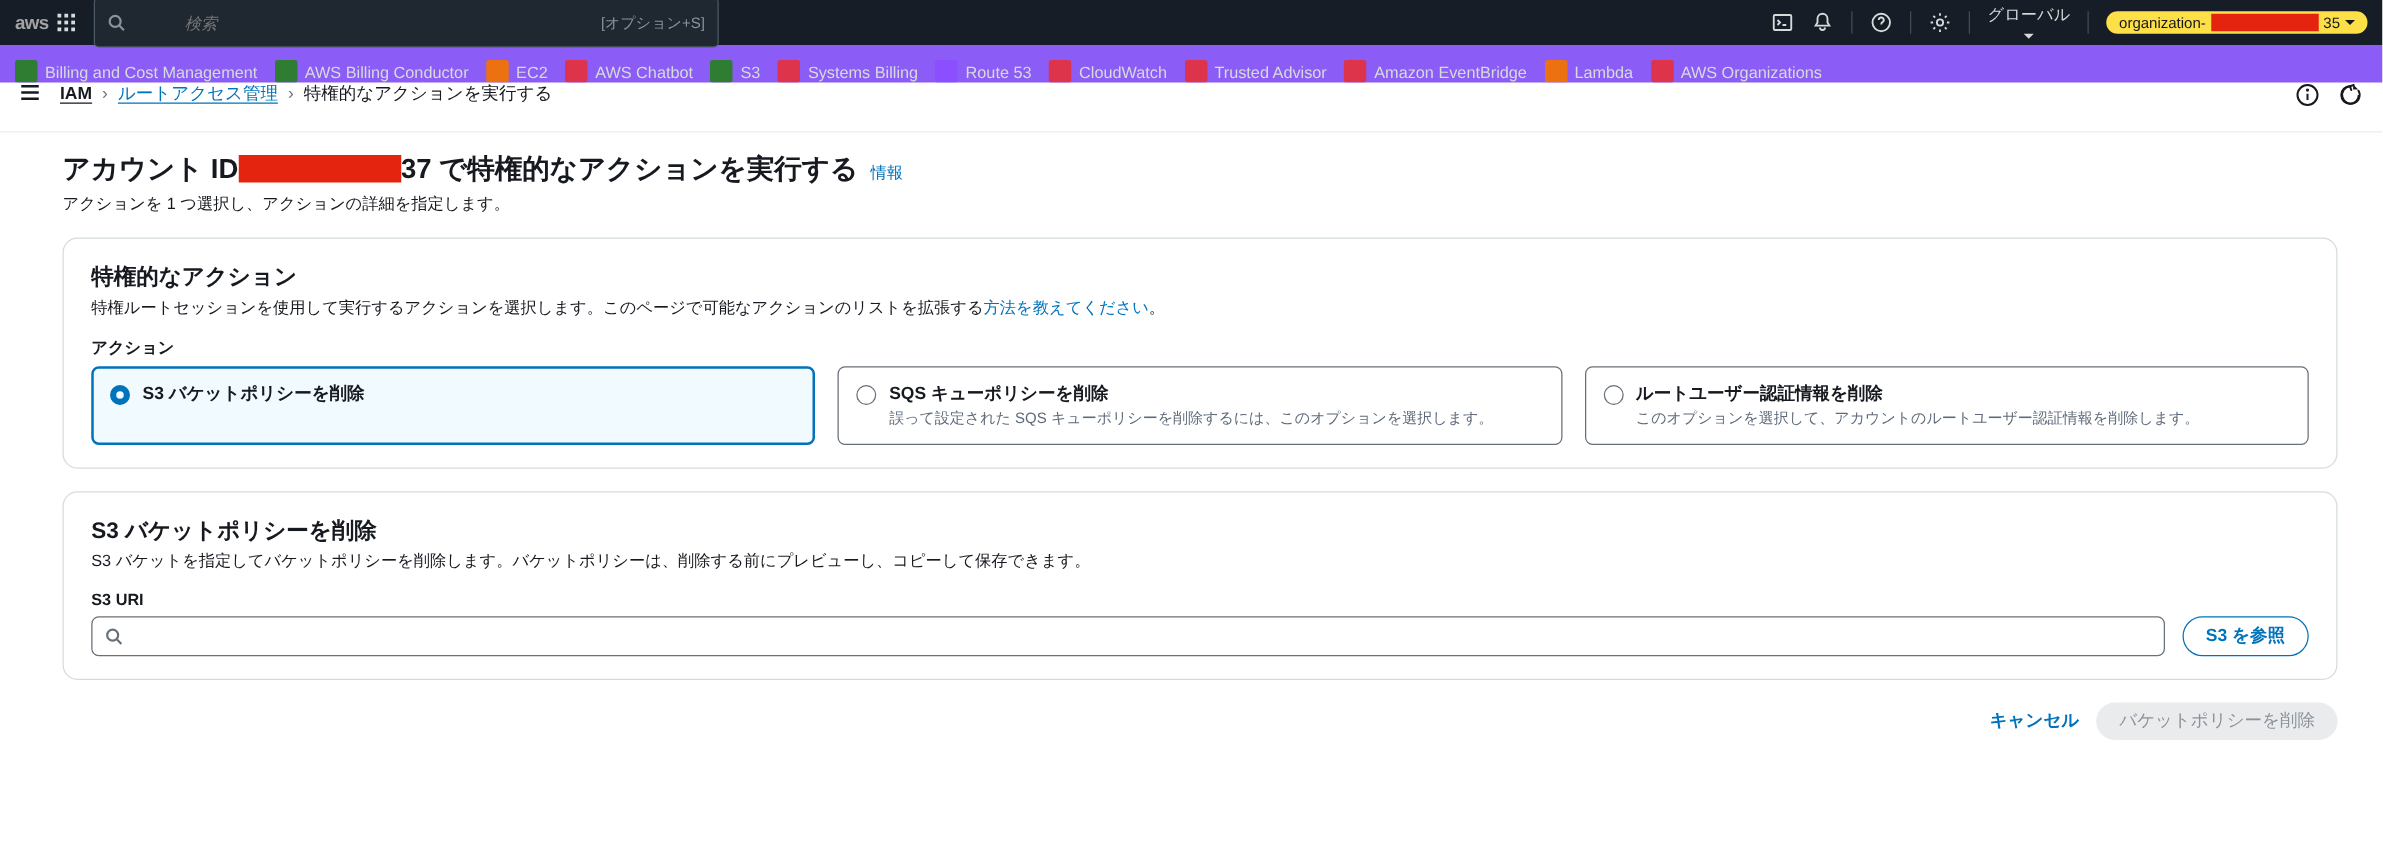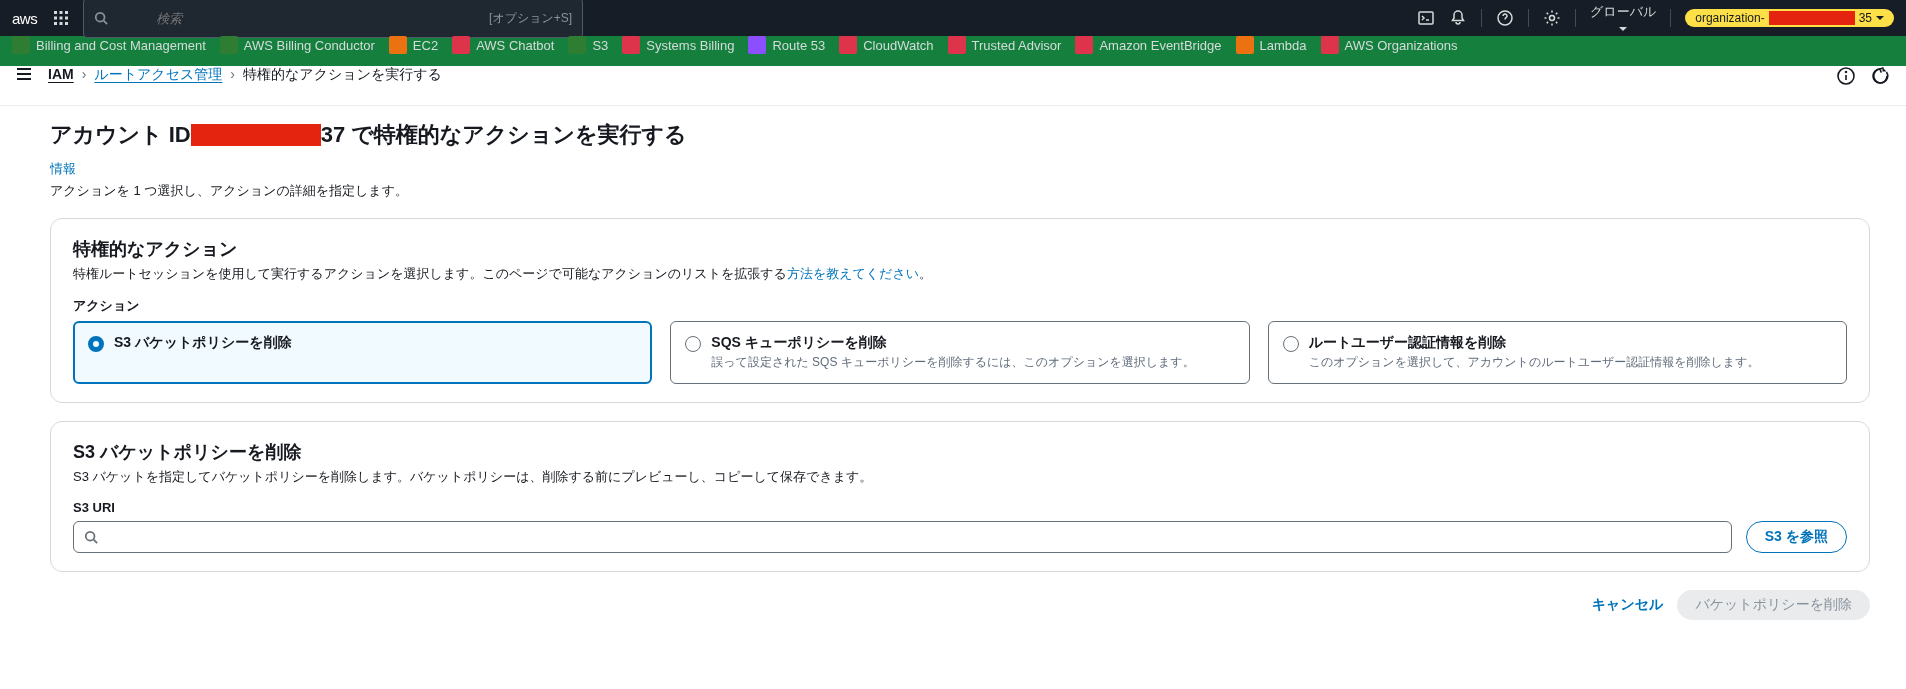--- a/index.html
+++ b/index.html
@@ -1,51 +1,51 @@
 <!DOCTYPE html>
 <html><head>
 <meta charset="utf-8">
 <style>
 * { margin: 0; padding: 0; box-sizing: border-box; font-family: "Amazon Ember", "Helvetica Neue", Arial, sans-serif; }
 body { background: #fff; color: #16191f; font-size: 14px; }
 
 
 .top-nav { background: #161d26; height: 36px; display: flex; align-items: center; padding: 0 12px; color: #d5dbdb; }
-.aws-logo { color: #ffffff; font-weight: normal; font-size: 15px; margin-right: 16px; letter-spacing: -0.5px; }
+.aws-logo { color: #a3a3a3; font-weight: bold; font-size: 15px; margin-right: 6px; letter-spacing: -0.5px; }
 .apps-icon { margin-right: 14px; cursor: pointer; }
 .search-wrap { flex: 0 0 500px; display: flex; align-items: center; background: #1f2731; border: 1px solid #4d5a68; border-radius: 4px; height: 40px; padding: 0 10px; color: #8a939c; gap: 40px; }
 .search-wrap svg { margin-right: 8px; }
 .search-input { background: transparent; border: none; outline: none; color: #d5dbdb; font-style: italic; flex: 1; font-size: 13px; }
 .search-hint { font-size: 12px; color: #8a939c; }
 .top-nav-right { margin-left: auto; display: flex; align-items: center; gap: 14px; }
 .top-nav-right .sep { width: 1px; height: 18px; background: #414b57; }
 .top-icon { cursor: pointer; display: flex; align-items: center; }
 .region-btn { cursor: pointer; font-size: 13px; color: #d5dbdb; display: flex; align-items: center; gap: 4px; flex-direction: column; }
 .account-pill { background: #fde047; color: #16191f; padding: 2px 10px; border-radius: 10px; font-size: 12px; cursor: pointer; display: flex; align-items: center; gap: 4px; text-align: right; }
 .redact-red { background: #e5240f; display: inline-block; }
 
 
-.service-bar { background: #15803d; height: 30px; display: flex; align-items: flex-start; padding: 0 12px; gap: 14px; overflow: hidden; }
+.service-bar { background: #8b5cf6; height: 30px; display: flex; align-items: flex-end; padding: 0 12px; gap: 14px; overflow: hidden; }
 .svc-item { display: flex; align-items: center; gap: 6px; color: #d5dbdb; font-size: 13px; cursor: pointer; white-space: nowrap; }
 .svc-icon { width: 18px; height: 18px; border-radius: 2px; display: flex; align-items: center; justify-content: center; font-size: 9px; font-weight: bold; color: #fff; }
 
 
 .crumb-bar { display: flex; align-items: flex-start; height: 40px; padding: 0 16px; border-bottom: 1px solid #eaeded; }
 .hamburger { margin-right: 16px; cursor: pointer; }
 .crumb-item { color: #0073bb; cursor: pointer; font-size: 14px; }
 .crumb-item.current { color: #16191f; cursor: default; }
 .crumb-item.underlined { text-decoration: underline; text-underline-offset: 3px; }
 .crumb-item.bold { font-weight: 600; color: #16191f; }
 .crumb-sep { margin: 0 8px; color: #687078; }
 .crumb-right { margin-left: auto; display: flex; gap: 14px; }
 .crumb-right-icon { cursor: pointer; }
 
 
 .main { padding: 14px 36px 20px 50px; }
-.page-title-row { display: flex; align-items: baseline; gap: 10px; margin-bottom: 4px; flex-direction: column; }
+.page-title-row { display: flex; align-items: baseline; gap: 10px; margin-bottom: 4px; }
 .page-title { font-size: 22px; font-weight: 700; display: flex; align-items: baseline; }
 .page-title .redact-red { height: 22px; width: 130px; position: relative; top: 4px; }
 .info-link { color: #0073bb; font-size: 13px; cursor: pointer; }
 .page-sub { font-size: 13px; color: #16191f; margin-bottom: 18px; }
 
 .panel { border: 1px solid #d5dbdb; border-radius: 12px; padding: 18px 22px; margin-bottom: 18px; }
 .panel h2 { font-size: 18px; font-weight: 700; margin-bottom: 4px; }
 .panel-sub { font-size: 13px; color: #16191f; margin-bottom: 14px; }
 .panel-sub a { color: #0073bb; cursor: pointer; }
 

